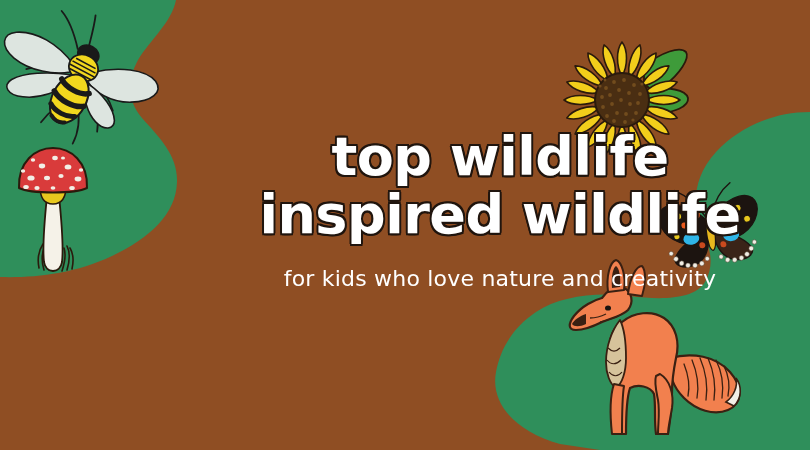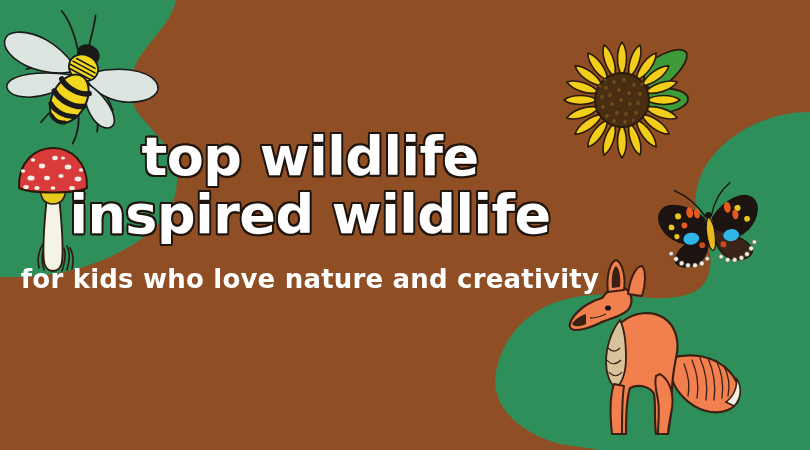--- a/index.html
+++ b/index.html
@@ -29,21 +29,21 @@
   }
 
   #text-layer {
     position: absolute;
     top: 0;
     left: 0;
     width: 810px;
     height: 450px;
     display: flex;
     flex-direction: column;
-    align-items: flex-start;
+    align-items: flex-end;
     justify-content: flex-start;
     pointer-events: none;
   }
 
   .title-block {
     margin-top: 128px;
     width: 620px;
     text-align: center;
   }
 
@@ -62,22 +62,22 @@
       0 2px 0 #20150e, 0 -2px 0 #20150e,
       1.6px 1.6px 0 #20150e, -1.6px 1.6px 0 #20150e,
       1.6px -1.6px 0 #20150e, -1.6px -1.6px 0 #20150e;
   }
 
   .subtitle {
     display: block;
     margin-top: 22px;
     color: #ffffff;
     font-family: "DejaVu Sans", sans-serif;
-    font-weight: bold;
-    font-size: 26px;
+    font-weight: normal;
+    font-size: 22px;
     line-height: 26px;
     letter-spacing: 0.2px;
     text-align: center;
   }
 </style>
 </head>
 <body>
 
 <div id="banner">
 

